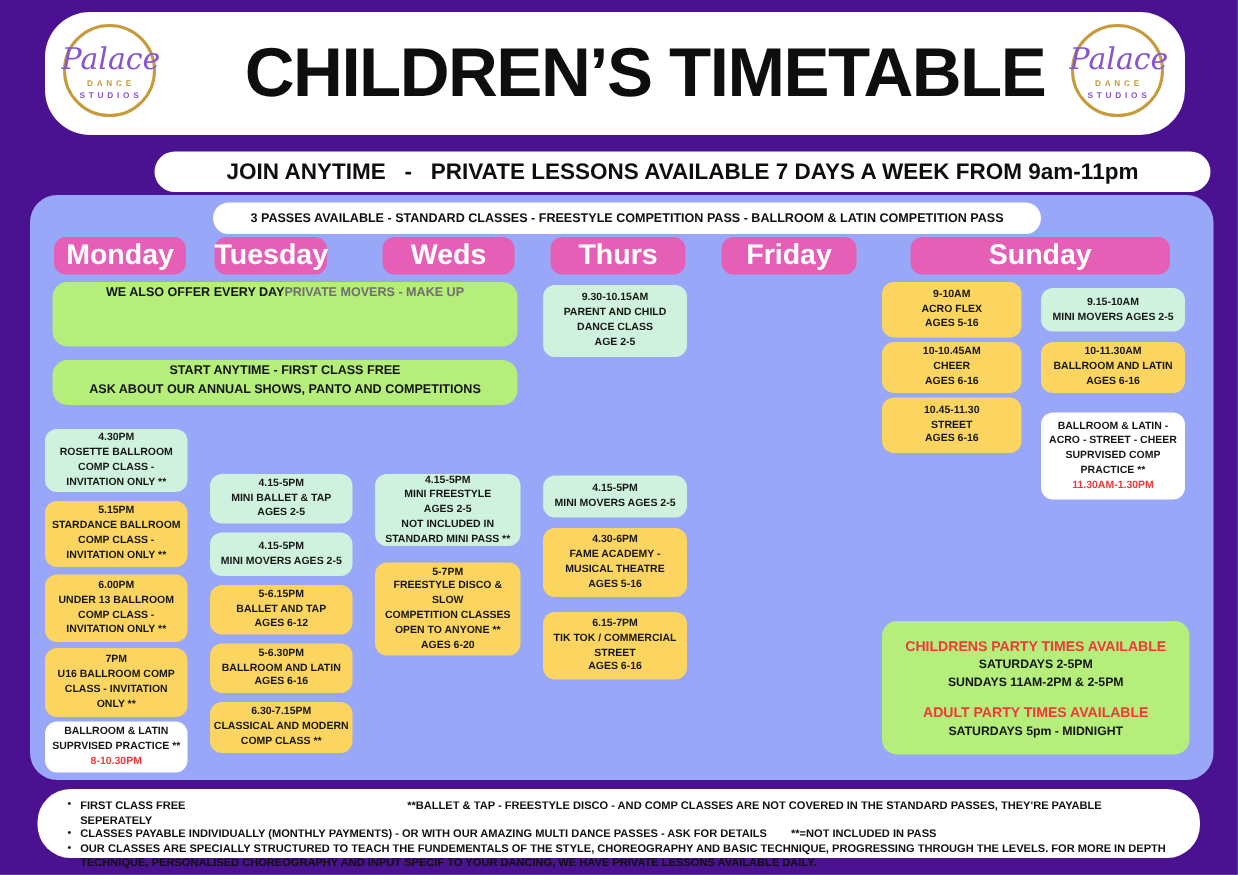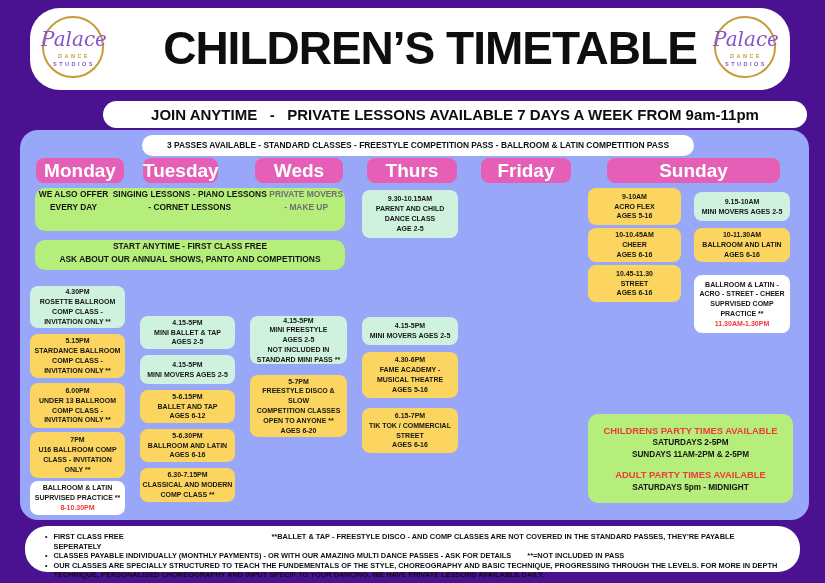--- a/index.html
+++ b/index.html
@@ -100,21 +100,20 @@
 
     <div class="dayhead" style="left:16px;width:88px;">Monday</div>
     <div class="dayhead" style="left:123px;width:75px;">Tuesday</div>
     <div class="dayhead" style="left:235px;width:88px;">Weds</div>
     <div class="dayhead" style="left:347px;width:90px;">Thurs</div>
     <div class="dayhead" style="left:461px;width:90px;">Friday</div>
     <div class="dayhead" style="left:587px;width:173px;">Sunday</div>
 
     <div class="promo promo1">
       <div class="promo-line">WE ALSO OFFER EVERY DAY</div>
-      <div class="promo-line">SINGING LESSONS - PIANO LESSONS - CORNET LESSONS</div>
       <div class="promo-line gray">PRIVATE MOVERS - MAKE UP</div>
     </div>
     <div class="promo promo2">
       <div class="promo-pre">START ANYTIME - FIRST CLASS FREE
 ASK ABOUT OUR ANNUAL SHOWS, PANTO AND COMPETITIONS</div>
     </div>
 
     <div class="card mint" style="left:10px;top:156px;width:95px;height:42px">
         <span class="ctext">4.30PM
 ROSETTE  BALLROOM

